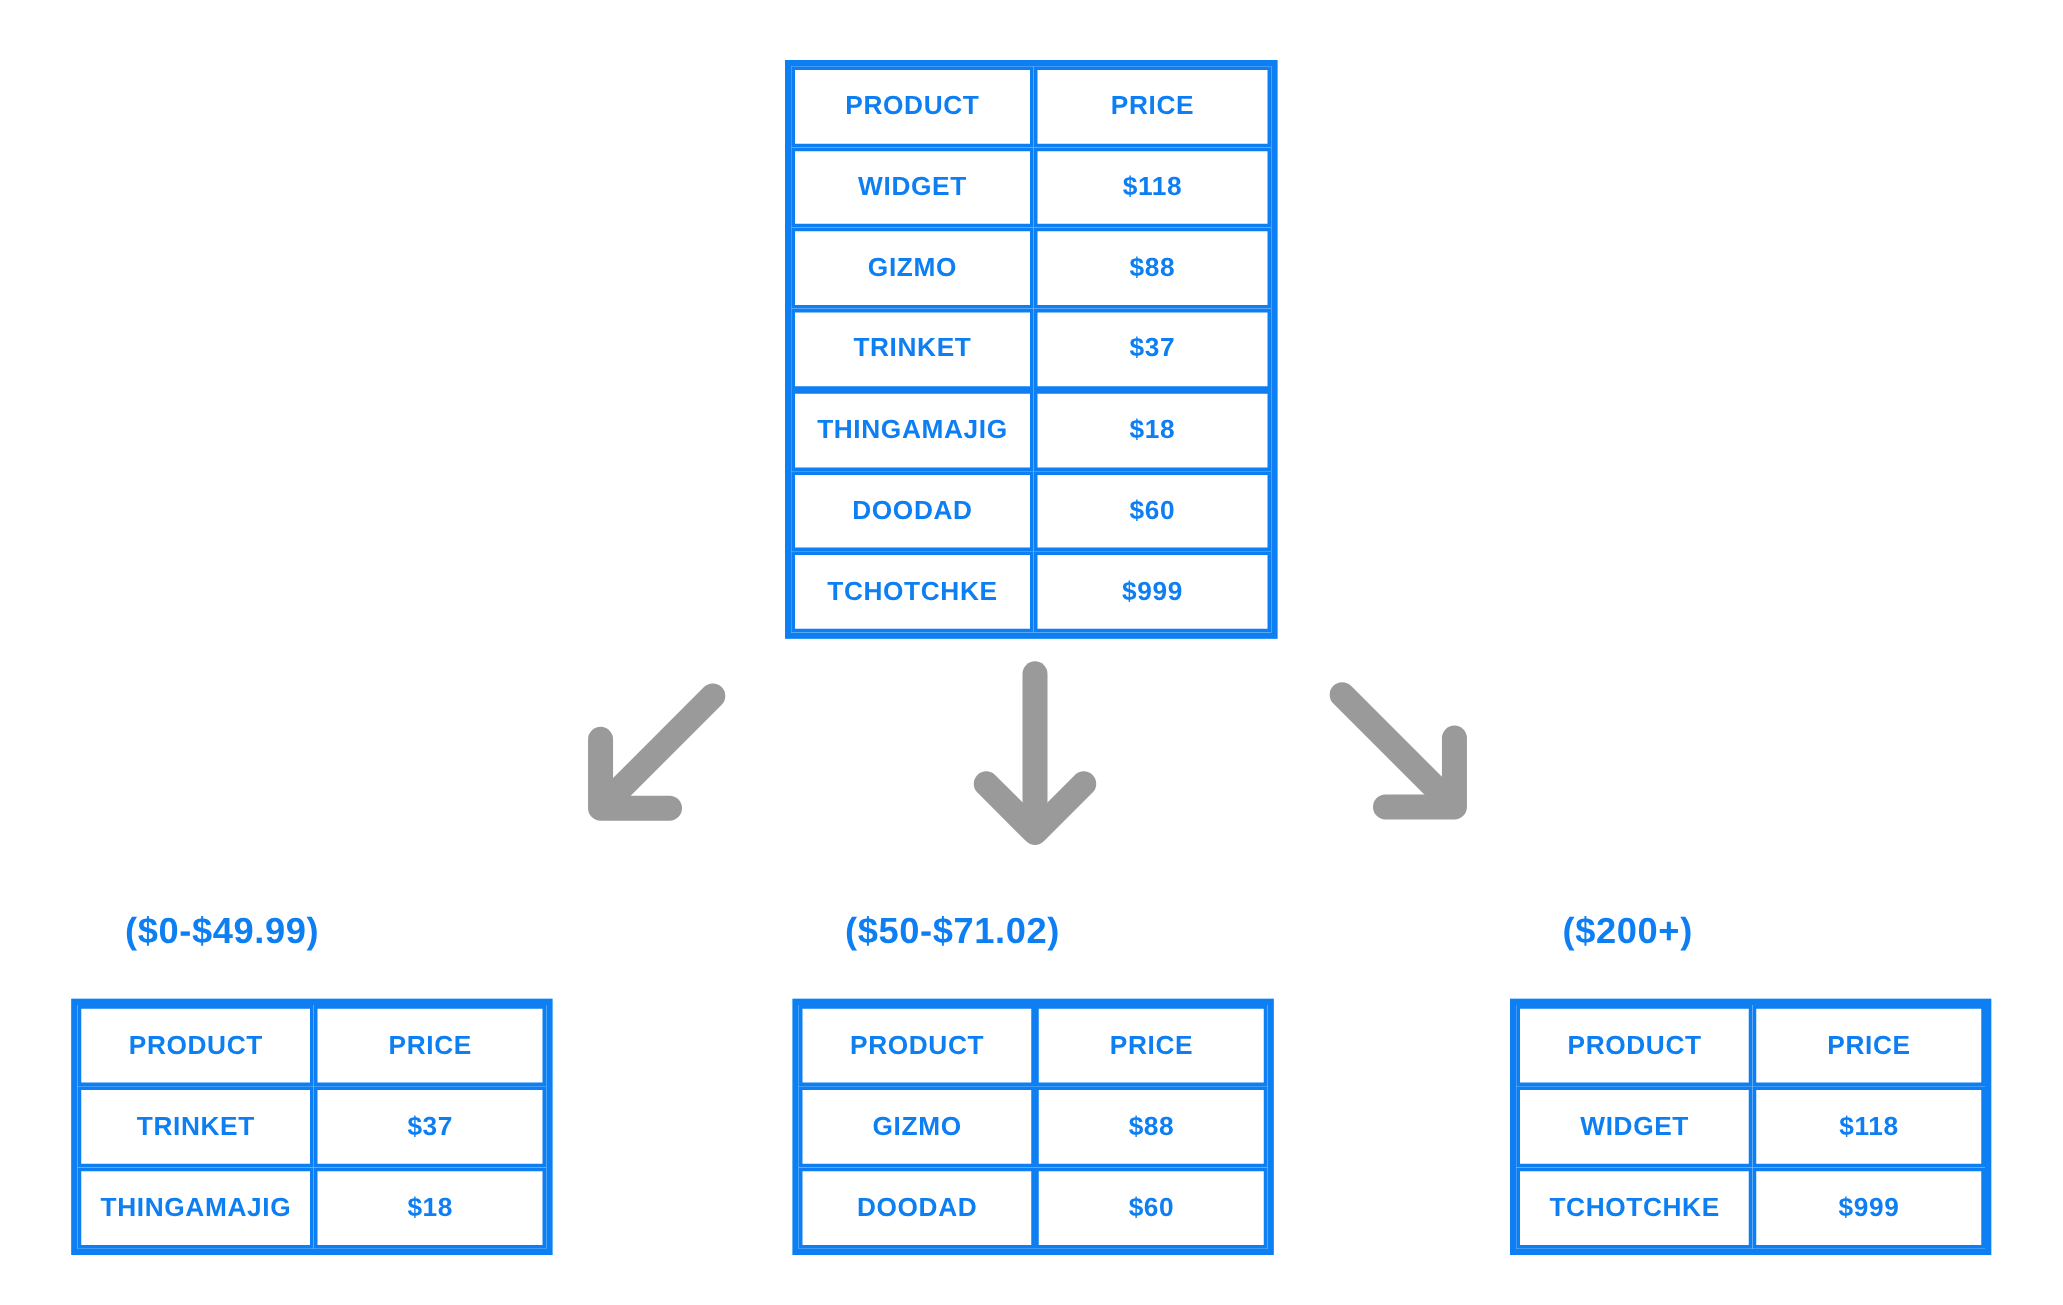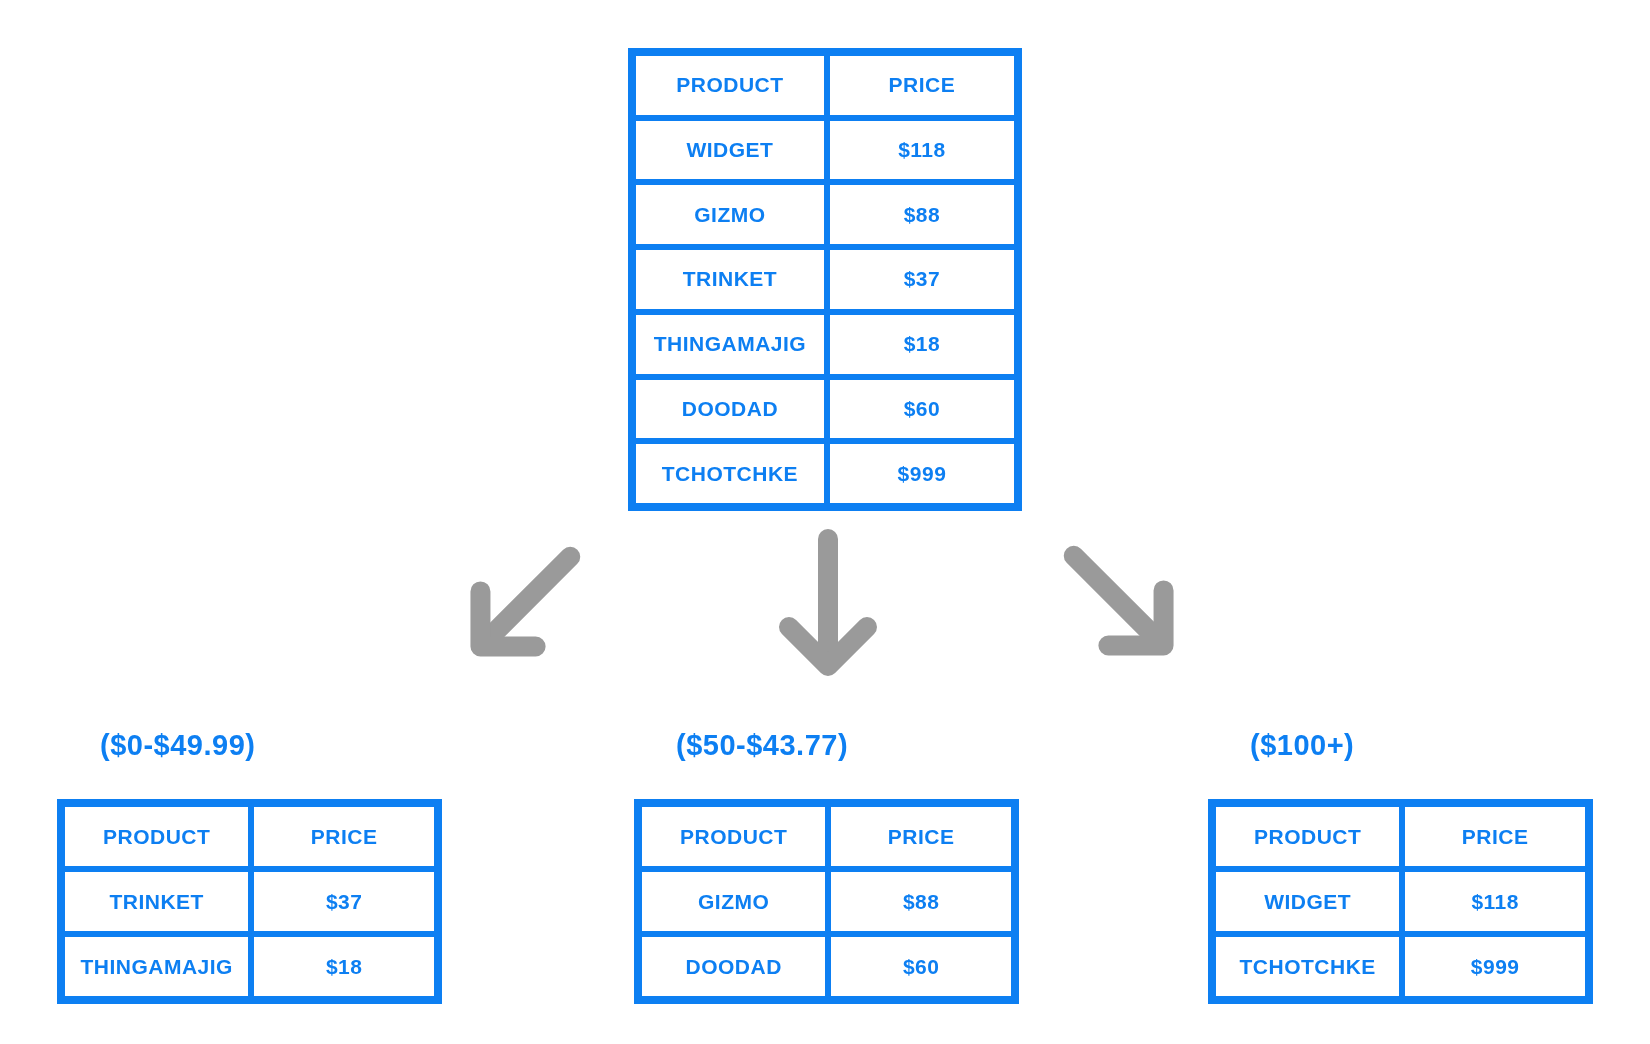--- a/index.html
+++ b/index.html
@@ -132,22 +132,22 @@
   </div>
 
   <div class="arrow-box" style="left:1059px;top:541px">
     <svg class="rot-45" width="110" height="150" viewBox="0 0 110 150">
       <path class="arrow-stroke" d="M55 11 L55 123"></path>
       <path class="arrow-stroke" d="M16 99 L55 138 L94 99"></path>
     </svg>
   </div>
 
   <div class="grp-label" style="left:100px;top:726px">($0-$49.99)</div>
-  <div class="grp-label" style="left:676px;top:726px">($50-$43.77)</div>
-  <div class="grp-label" style="left:1250px;top:726px">($100+)</div>
+  <div class="grp-label" style="left:676px;top:726px">($50-$71.02)</div>
+  <div class="grp-label" style="left:1250px;top:726px">($200+)</div>
 
   <div class="tbl" style="left:57px;top:799px;width:385px;height:205px">
     <table>
       <colgroup>
           <col style="width:50.5%">
           <col style="width:49.5%">
         </colgroup>
       <tbody>
         <tr>
           <td>PRODUCT</td>

